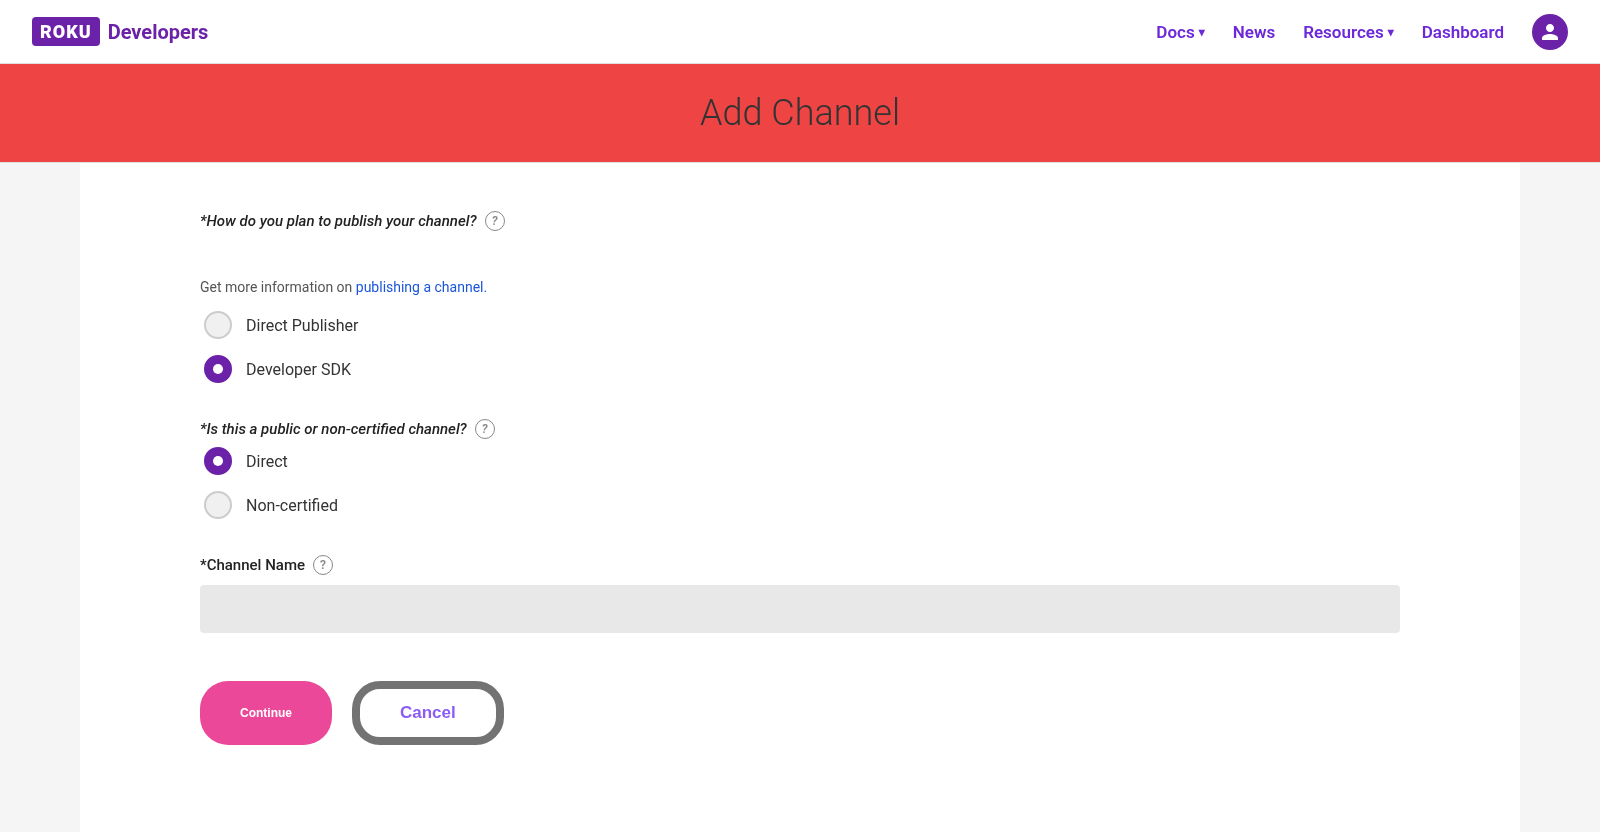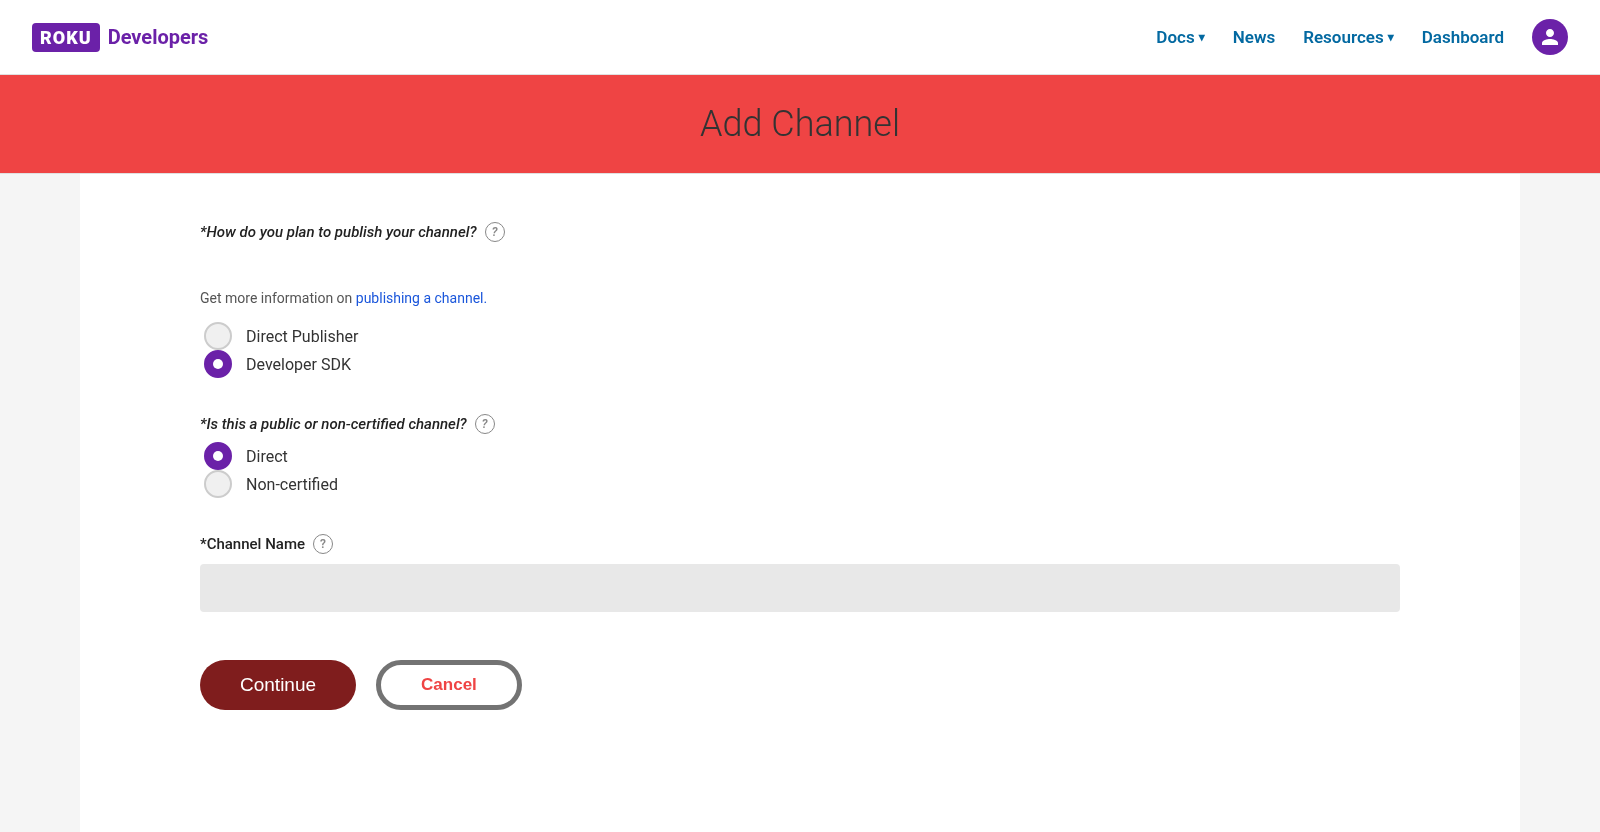--- a/index.html
+++ b/index.html
@@ -12,21 +12,21 @@
       font-family: -apple-system, BlinkMacSystemFont, 'Segoe UI', Roboto, Helvetica, Arial, sans-serif;
       background: #f5f5f5;
       min-height: 832px;
       color: #333;
     }
 
     
     .navbar {
       background: #fff;
       border-bottom: 1px solid #e0e0e0;
-      height: 75px;
+      height: 64px;
       display: flex;
       align-items: center;
       padding: 0 32px;
       justify-content: space-between;
     }
 
     .navbar-left {
       display: flex;
       align-items: center;
       gap: 12px;
@@ -54,21 +54,21 @@
       font-weight: 700;
     }
 
     .navbar-right {
       display: flex;
       align-items: center;
       gap: 28px;
     }
 
     .nav-link {
-      color: #0369a1;
+      color: #6d28d9;
       font-size: 17px;
       font-weight: 600;
       cursor: pointer;
       display: flex;
       align-items: center;
       gap: 4px;
       text-decoration: none;
     }
 
     .nav-link .chevron {
@@ -149,20 +149,21 @@
 
     .info-link {
       color: #1a56db;
       text-decoration: none;
       cursor: pointer;
     }
 
     .radio-group {
       display: flex;
       flex-direction: column;
+      gap: 16px;
       margin-left: 4px;
     }
 
     .radio-option {
       display: flex;
       align-items: center;
       gap: 14px;
       cursor: pointer;
     }
 
@@ -219,36 +220,36 @@
       cursor: text;
     }
 
     .form-actions {
       display: flex;
       gap: 20px;
       margin-top: 48px;
     }
 
     .btn-continue {
-      background: #7f1d1d;
+      background: #ec4899;
       color: #fff;
       border: none;
       border-radius: 28px;
       padding: 14px 40px;
-      font-size: 19px;
-      font-weight: 400;
+      font-size: 12px;
+      font-weight: 700;
       cursor: pointer;
     }
 
     .btn-cancel {
       background: #fff;
-      color: #ef4444;
-      border: 5px solid #737373;
+      color: #8b5cf6;
+      border: 8px solid #737373;
       border-radius: 28px;
-      padding: 4px 40px;
+      padding: 14px 40px;
       font-size: 17px;
       font-weight: 600;
       cursor: pointer;
     }
 
     .section-gap {
       margin-bottom: 36px;
     }
   </style>
 </head>

